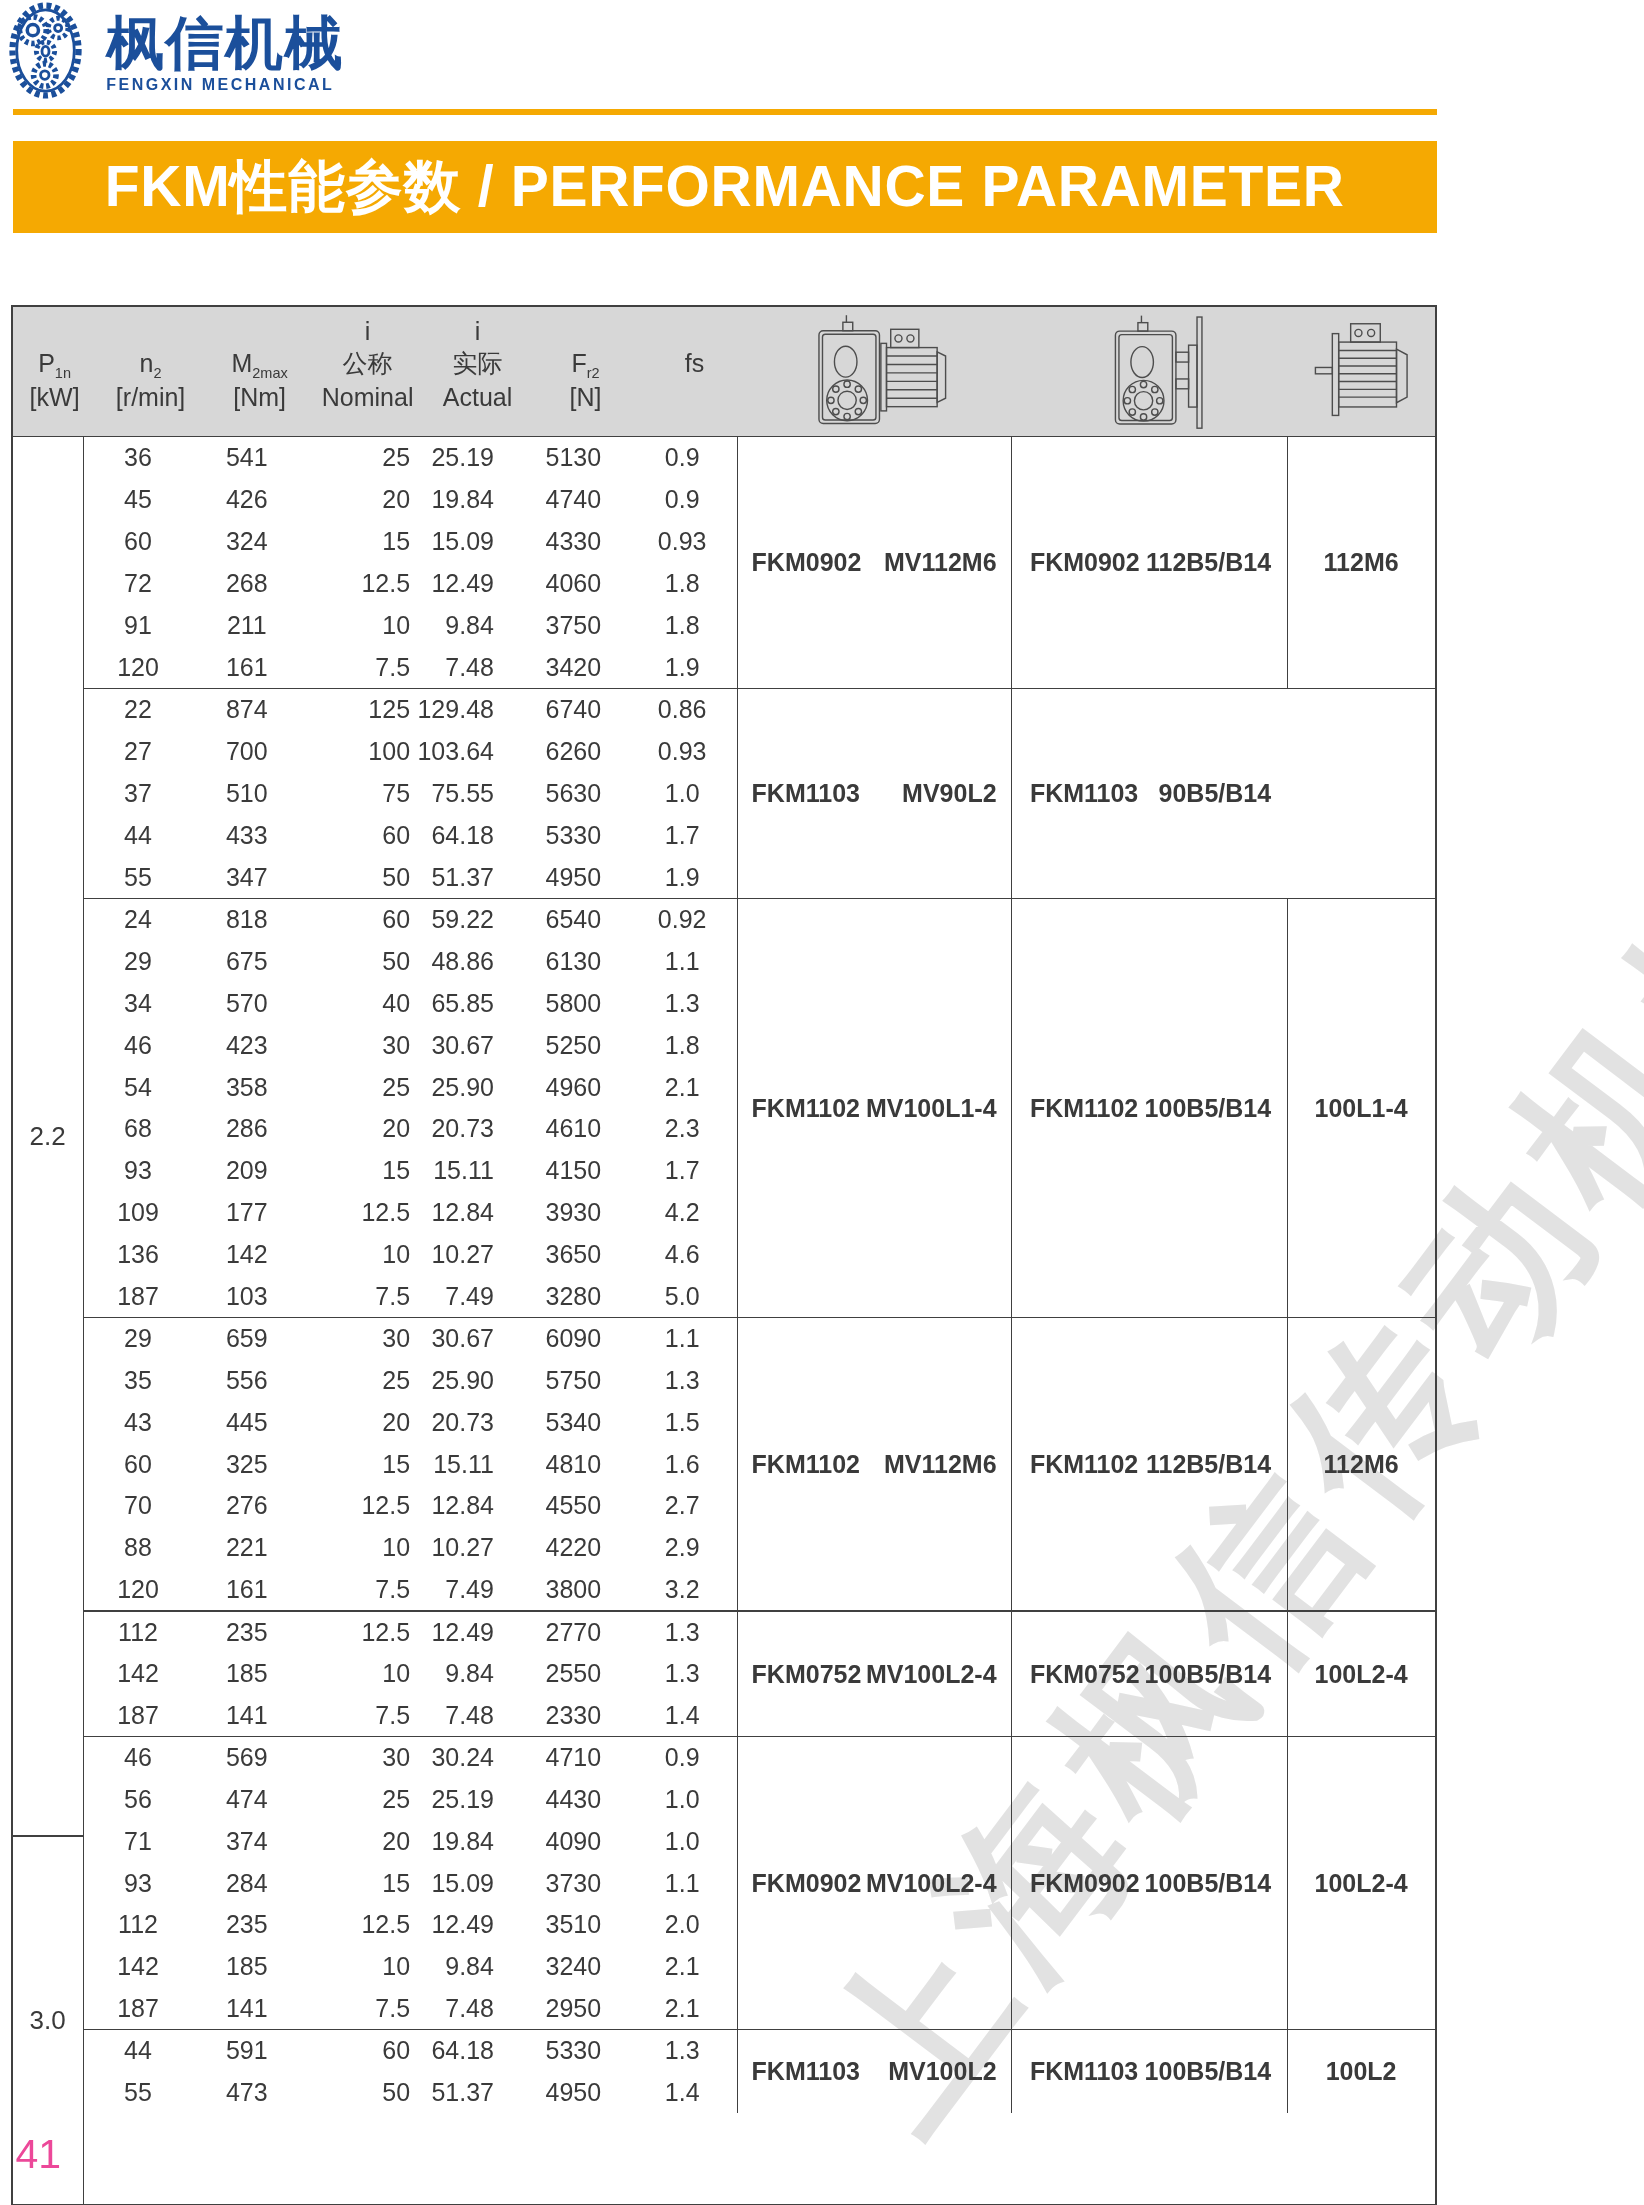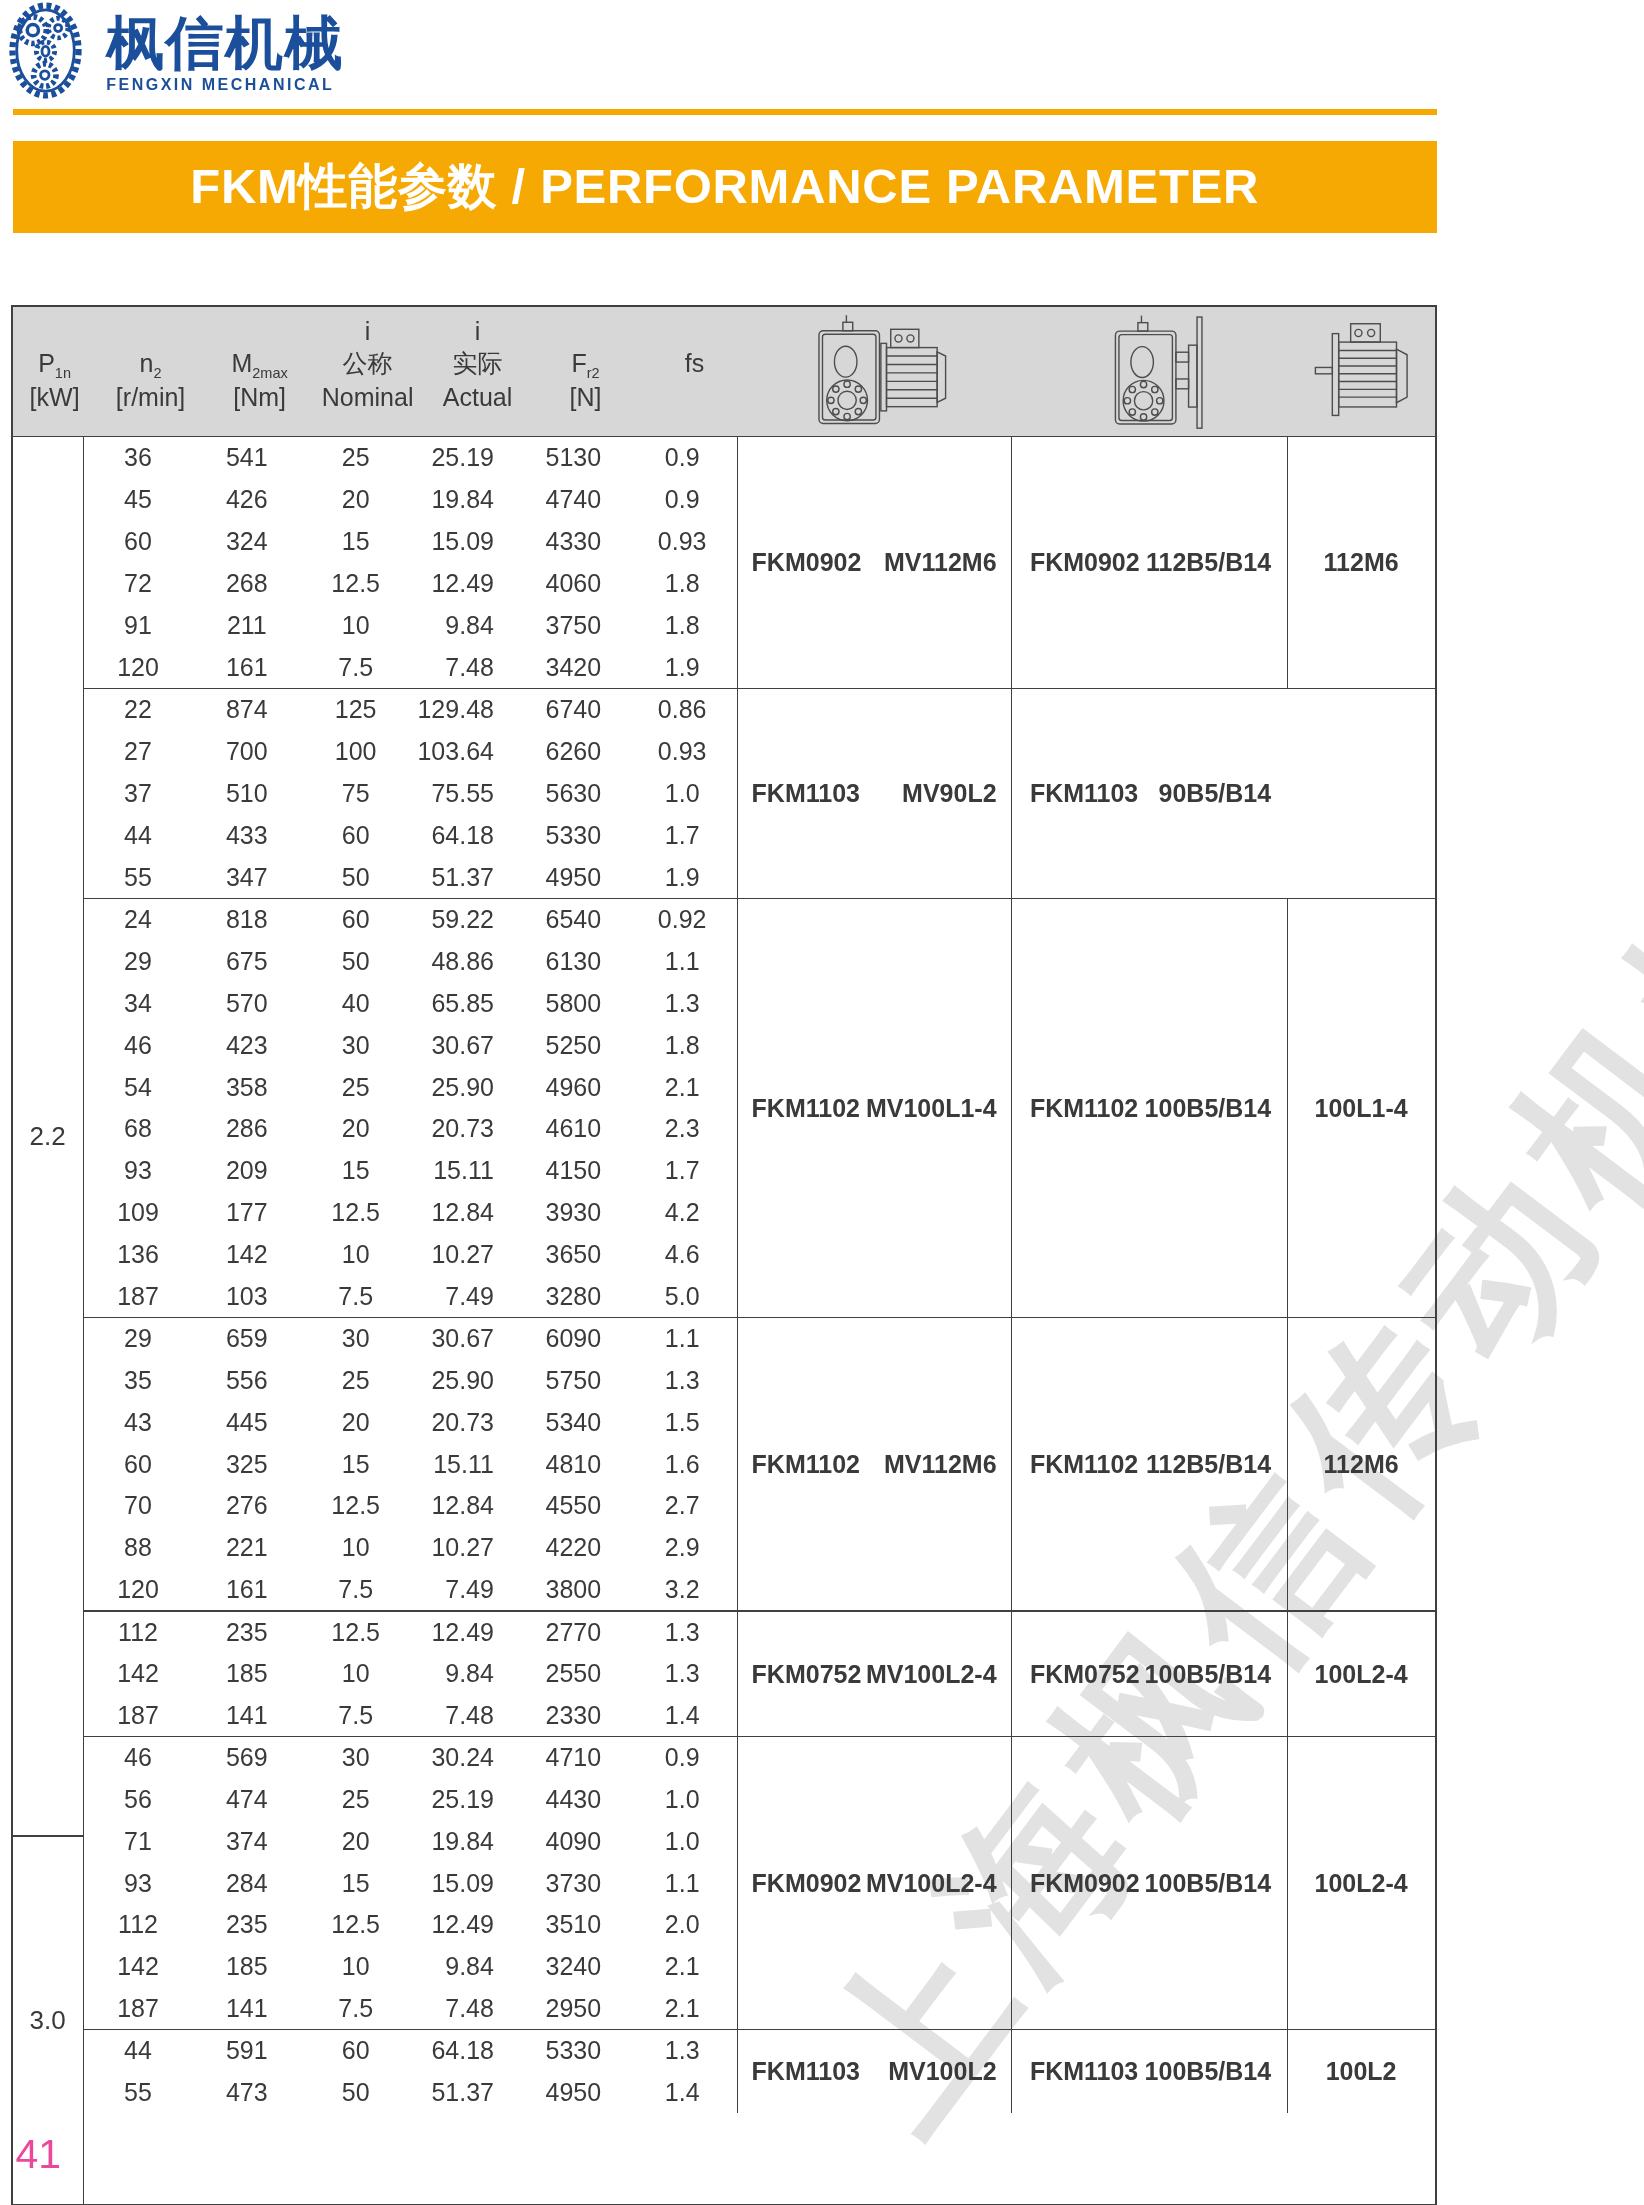--- a/index.html
+++ b/index.html
@@ -10,21 +10,21 @@
   
   .logo-block{position:absolute;left:9.2px;top:2.1px;display:flex;align-items:center;}
   .gear-icon{width:73px;height:97px;}
   .logo-text{margin-left:24px;}
   .logo-cn{font-size:58px;font-weight:900;color:#1b4f9b;letter-spacing:1.4px;line-height:1.0;margin-top:7px;}
   .logo-en{font-size:16px;font-weight:700;color:#1b4f9b;letter-spacing:2.5px;margin-top:4.2px;}
   
   .accent-line{position:absolute;left:12.7px;top:109px;width:1424px;height:5.6px;background:#f5a902;}
   .banner{position:absolute;left:12.7px;top:141px;width:1424px;height:92px;background:#f5a902;
           display:flex;align-items:center;justify-content:center;}
-  .banner-title{color:#ffffff;font-size:49px;font-weight:700;letter-spacing:0.7px;white-space:nowrap;}
+  .banner-title{color:#ffffff;font-size:57px;font-weight:700;letter-spacing:0.7px;white-space:nowrap;}
   
   .watermark{
     position:absolute;left:867px;top:2013px;z-index:0;
     font-size:176px;font-weight:700;color:#e2e2e2;letter-spacing:15.5px;white-space:nowrap;
     transform:rotate(-53deg);transform-origin:0 50%;line-height:176px;
   }
   
   .perf-table{position:absolute;left:10.6px;top:305px;width:1426px;z-index:1;
               border:2.1px solid #404040;box-sizing:border-box;background:transparent;}
   .thead{position:relative;height:130px;background:#d7d7d7;border-bottom:1.4px solid #404040;box-sizing:border-box;}
@@ -40,21 +40,21 @@
   .p1n-col{width:84px;border-right:1.4px solid #404040;box-sizing:border-box;display:flex;flex-direction:column;}
   .p1n-cell{display:flex;align-items:center;justify-content:center;font-size:26px;box-sizing:border-box;}
   .p1n-cell.split{border-top:2.1px solid #404040;}
   .groups{flex:1;display:flex;flex-direction:column;}
   .group{display:flex;box-sizing:border-box;}
   .group.sep{border-top:1.4px solid #404040;}
   .group.sep-major{border-top:2.1px solid #404040;}
   .rows-block{width:653px;display:flex;flex-direction:column;}
   .row{flex:1;display:flex;align-items:center;}
   .cell{font-size:25px;color:#3a3a3a;text-align:center;box-sizing:border-box;}
-  .c0{width:109px;}.c1{width:109px;}.c2{width:109px;}
+  .c0{width:109px;}.c1{width:109px;}.c2{width:109px;text-align:right;}
   .c3{width:109px;text-align:right;padding-right:25px;}
   .c4{width:109px;}.c5{width:109px;}
   .lbl{display:flex;align-items:center;box-sizing:border-box;border-left:1.4px solid #404040;
        font-weight:700;font-size:25px;color:#3a3a3a;}
   .lbl1{width:274px;justify-content:space-between;padding:0 14px;}
   .lbl2{width:276px;justify-content:space-between;padding:0 15.5px 0 18.3px;}
   .lbl3{width:148px;justify-content:center;}
   
   .page-number{position:absolute;left:15.5px;top:2131px;font-size:41px;color:#ec4899;}
 </style>

